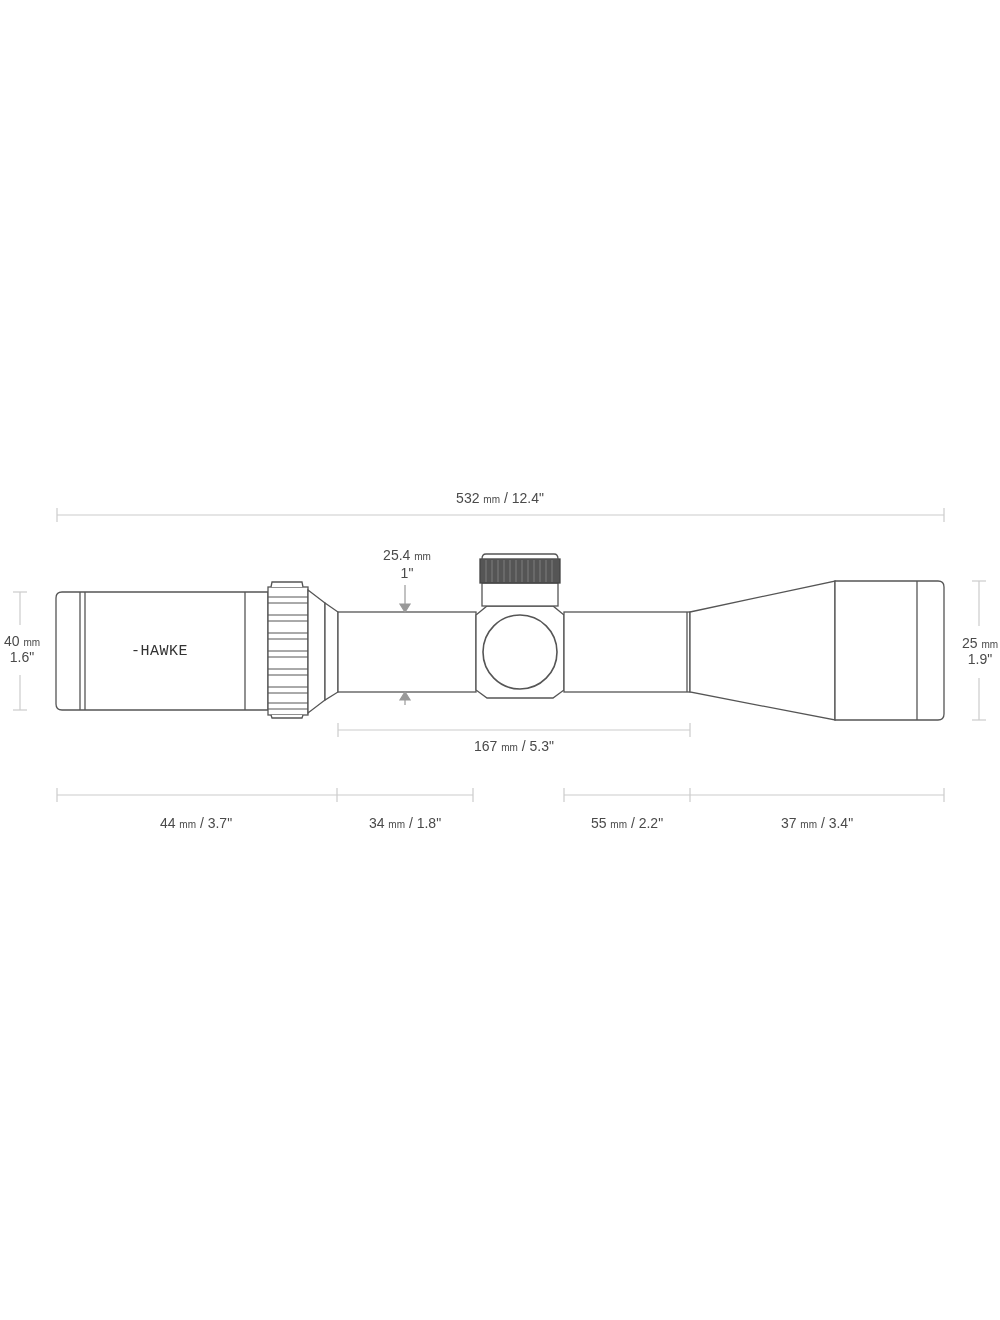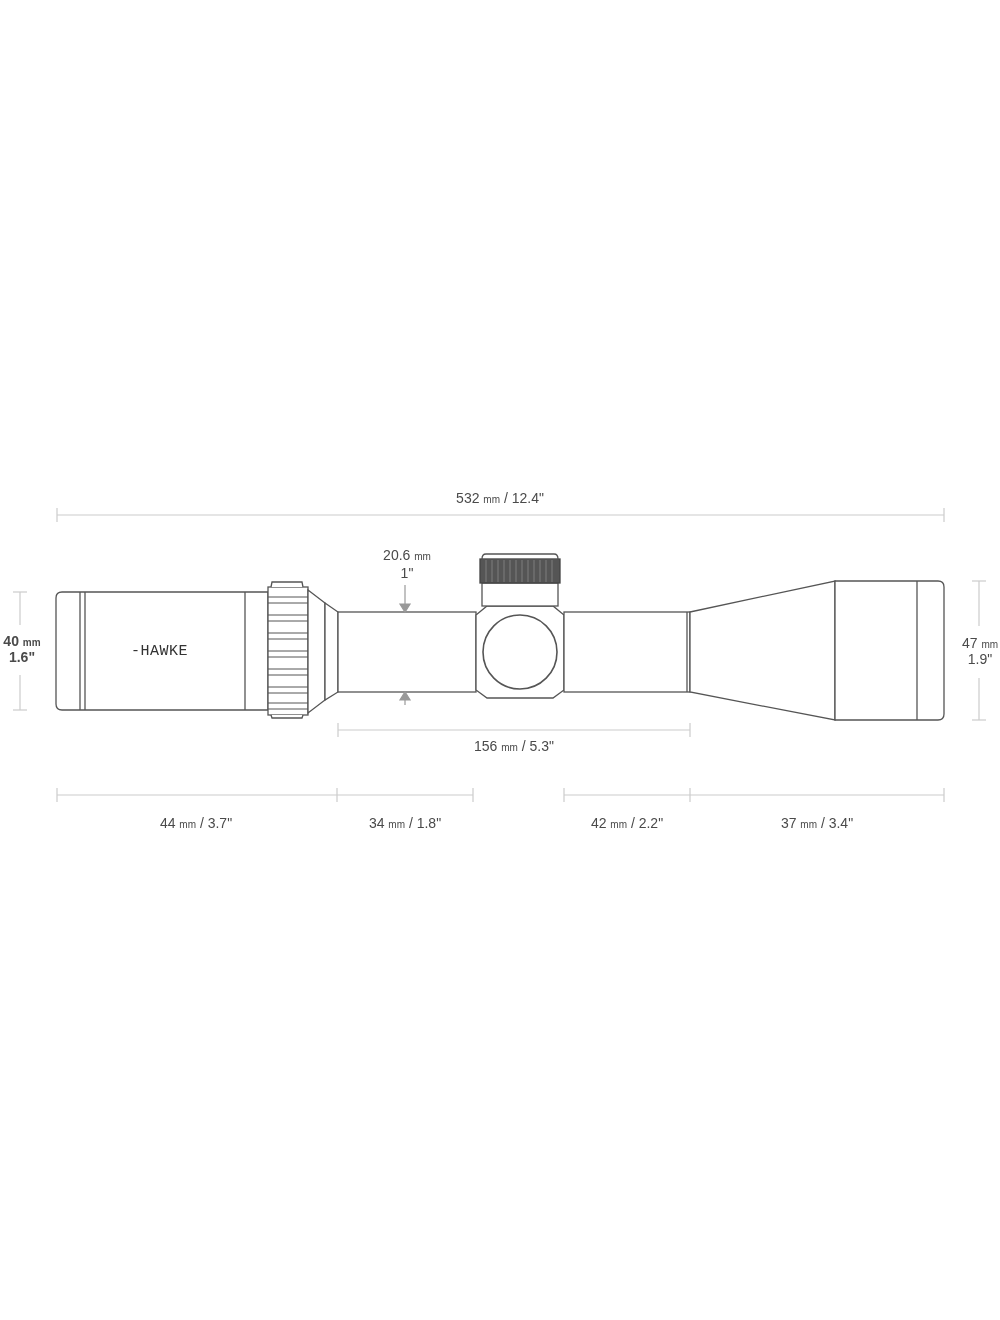--- a/index.html
+++ b/index.html
@@ -126,47 +126,47 @@
 </svg>
 
 <div class="brand" style="left:131px; top:643px;">-HAWKE</div>
 
 <div class="lbl" style="left:500px; top:490px;">
   <span>532</span>
   <span class="u">mm</span><span> / 12.4"</span>
 </div>
 
 <div class="lbl" style="left:407px; top:547px;">
-  <div><span>20.6</span> <span class="u">mm</span></div>
+  <div><span>25.4</span> <span class="u">mm</span></div>
   <div>1"</div>
 </div>
 
-<div class="side" style="left:0px; top:634px; width:44px;font-weight:bold;">
+<div class="side" style="left:0px; top:634px; width:44px;">
   <div><span>40</span> <span class="u">mm</span></div>
   <div>1.6"</div>
 </div>
 
 <div class="side" style="left:958px; top:636px; width:44px;">
-  <div><span>47</span> <span class="u">mm</span></div>
+  <div><span>25</span> <span class="u">mm</span></div>
   <div>1.9"</div>
 </div>
 
 <div class="lbl" style="left:514px; top:738px;">
-  <span>156</span>
+  <span>167</span>
   <span class="u">mm</span><span> / 5.3"</span>
 </div>
 
 <div class="lbl" style="left:196px; top:815px;">
   <span>44</span>
   <span class="u">mm</span><span> / 3.7"</span>
 </div>
 <div class="lbl" style="left:405px; top:815px;">
   <span>34</span>
   <span class="u">mm</span><span> / 1.8"</span>
 </div>
 <div class="lbl" style="left:627px; top:815px;">
-  <span>42</span>
+  <span>55</span>
   <span class="u">mm</span><span> / 2.2"</span>
 </div>
 <div class="lbl" style="left:817px; top:815px;">
   <span>37</span>
   <span class="u">mm</span><span> / 3.4"</span>
 </div>
 
 </body></html>

